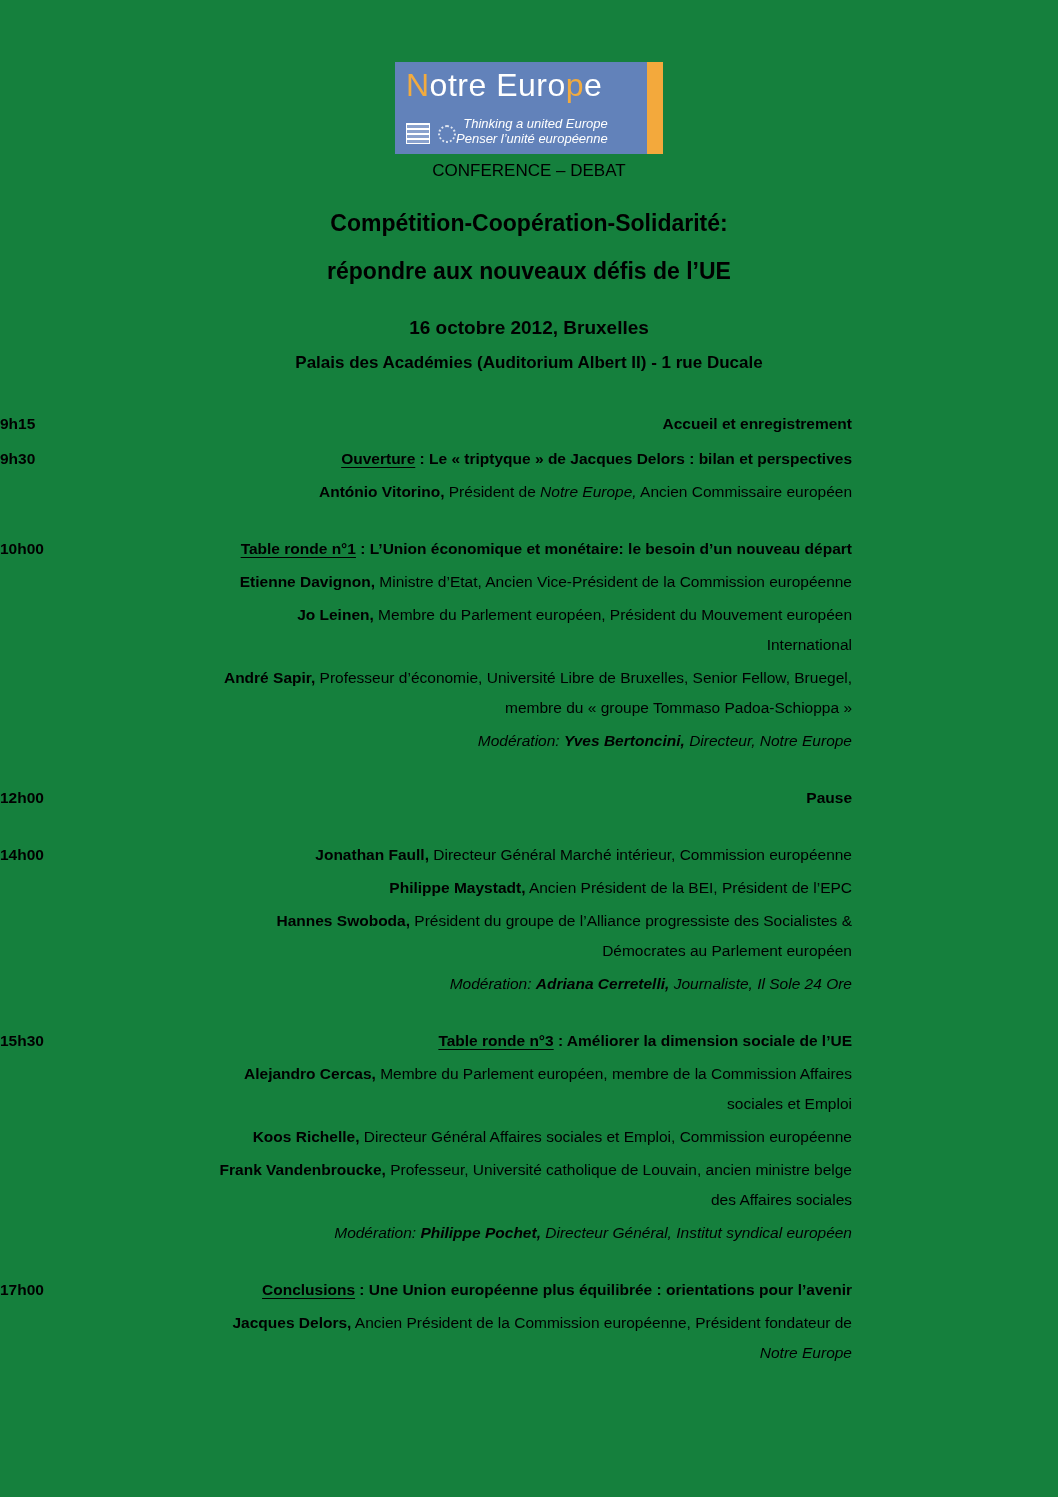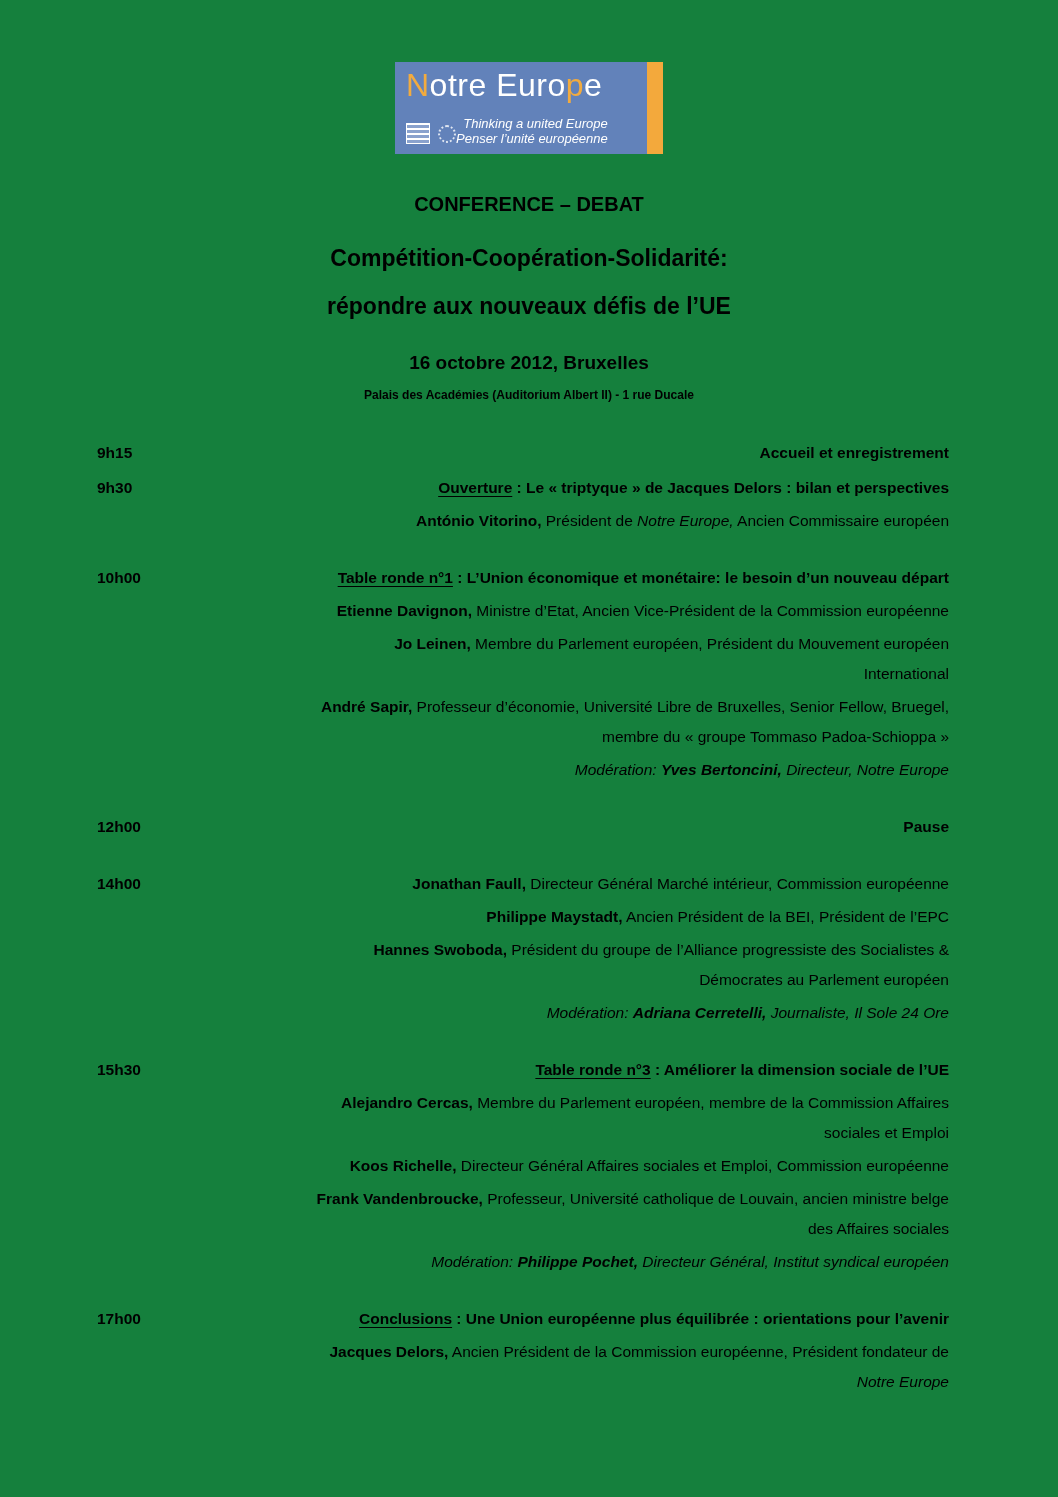--- a/index.html
+++ b/index.html
@@ -34,27 +34,27 @@
   }
   .stars-icon {
     display: inline-block; width: 18px; height: 18px;
     border: 2px dotted rgba(255,255,255,0.8); border-radius: 50%;
     box-sizing: border-box;
   }
   .tagline { text-align: right; font-style: italic; font-size: 13px; line-height: 15px; white-space: nowrap; }
   .logo-bar { width: 16px; background: #f3a93c; }
 
   
-  .kicker { margin-top: 39px; text-align: center; font-weight: bold; font-size: 20px; }
+  .kicker { margin-top: 7px; text-align: center; font-weight: normal; font-size: 17px; }
   .title-block { margin-top: 18px; text-align: center; font-weight: bold; font-size: 23px; line-height: 48px; }
   .dateline { margin-top: 22px; text-align: center; font-weight: bold; font-size: 19px; }
-  .venue { margin-top: 14px; text-align: center; font-weight: bold; font-size: 12px; }
+  .venue { margin-top: 14px; text-align: center; font-weight: bold; font-size: 17px; }
 
   
-  .schedule { margin-top: 36px; padding-left: 97px; }
+  .schedule { margin-top: 36px; }
   .schedule-item { display: flex; margin-bottom: 24px; }
   .schedule-item.tight { margin-bottom: 2px; }
   .schedule-item:last-child { margin-bottom: 0; }
   .time { flex: 0 0 100px; width: 100px; font-weight: bold; font-size: 15.5px; line-height: 30px; }
   .content { width: 752px; font-size: 15.5px; line-height: 30px; }
   .content p { margin: 0 0 3px 0; text-align: right; }
   .sg-n { font-weight: normal; }
   .sg-b { font-weight: bold; }
   .sg-i { font-style: italic; }
   .sg-bi { font-weight: bold; font-style: italic; }

